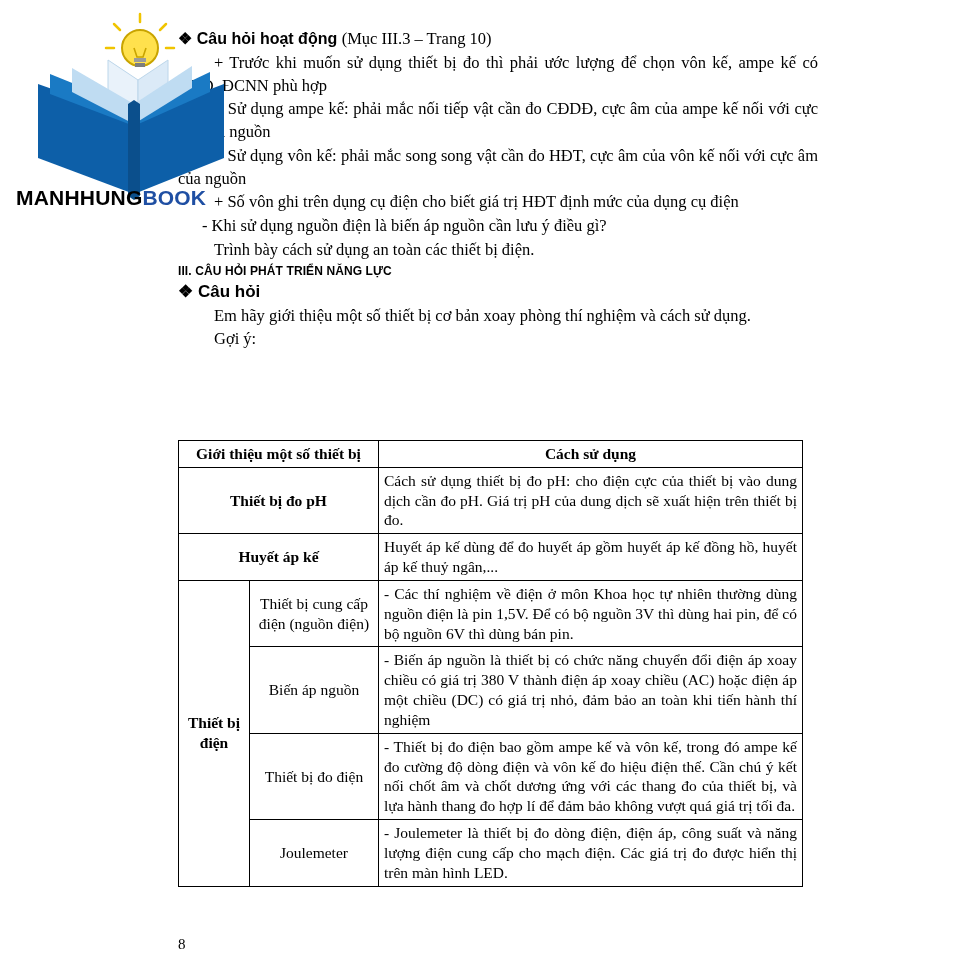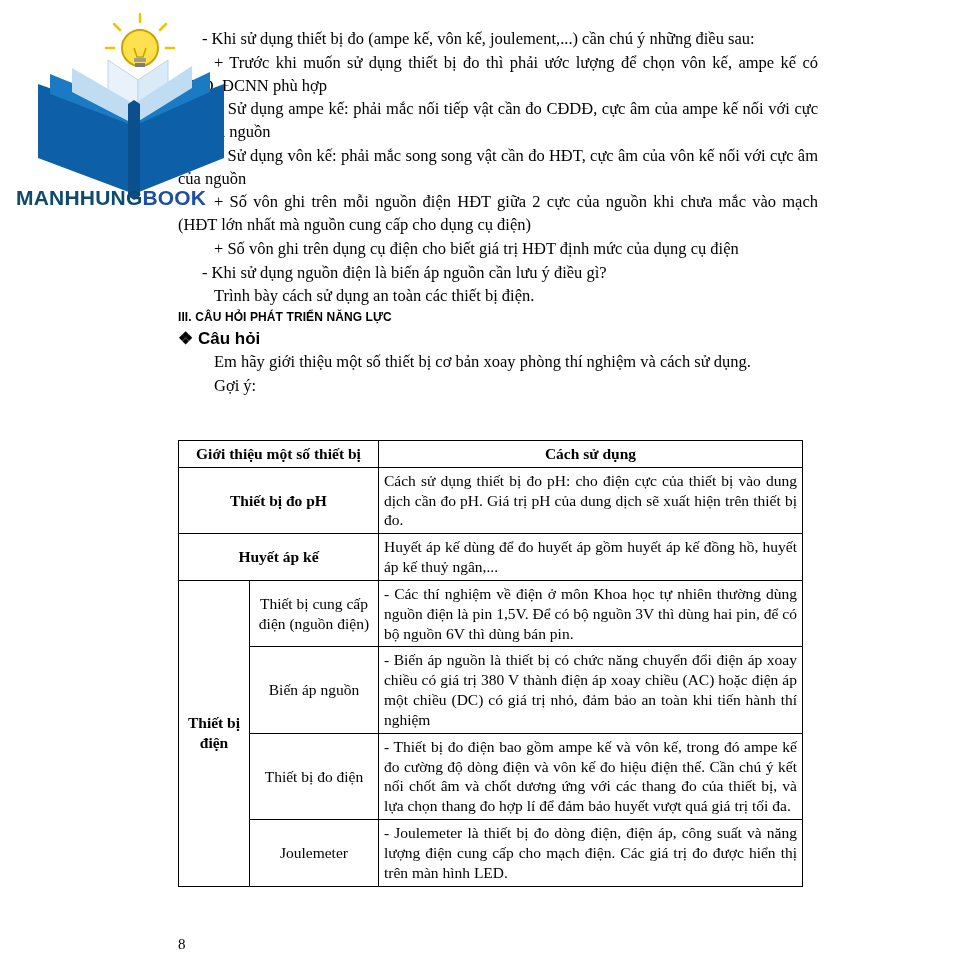--- a/index.html
+++ b/index.html
@@ -37,21 +37,21 @@
     position: absolute;
     left: 6px;
     top: 178px;
     font-family: "Liberation Sans", sans-serif;
     font-weight: bold;
     font-size: 21px;
     letter-spacing: 0.2px;
     white-space: nowrap;
     z-index: 6;
   }
-  .brand-red { color: #0c4a6e; }
+  .brand-red { color: #000000; }
   .brand-blue { color: #1f4fa3; margin-top: 12px; }
 
   
   .content {
     position: absolute;
     left: 178px;
     top: 28px;
     width: 640px;
     font-size: 16.5px;
     line-height: 1.38;
@@ -165,26 +165,28 @@
 
       <path d="M118 96 L124 92 L130 96 L130 188 L124 192 L118 188 Z" fill="#0b4f8c"></path>
     </svg>
     <div class="brand-text">
       <span class="brand-red">MANHHUNG</span><span class="brand-blue">BOOK</span>
     </div>
   </div>
 
   <div class="content">
 
-
-    <p class="ind1">- Khi sử dụng thiết bị đo (ampe kế, vôn kế, joulement,...) cần chú ý những điều sau:</p>
+    <p class="heading-q noind">
+      <span>❖ Câu hỏi hoạt động</span>
+      <span class="serif-note">(Mục III.3 – Trang 10)</span>
+    </p>
+
     <p class="ind2">+ Trước khi muốn sử dụng thiết bị đo thì phải ước lượng để chọn vôn kế, ampe kế có GHĐ, ĐCNN phù hợp</p>
     <p class="ind2">+ Sử dụng ampe kế: phải mắc nối tiếp vật cần đo CĐDĐ, cực âm của ampe kế nối với cực âm của nguồn</p>
     <p class="ind2">+ Sử dụng vôn kế: phải mắc song song vật cần đo HĐT, cực âm của vôn kế nối với cực âm của nguồn</p>
-    <p class="ind2">+ Số vôn ghi trên mỗi nguồn điện HĐT giữa 2 cực của nguồn khi chưa mắc vào mạch (HĐT lớn nhất mà nguồn cung cấp cho dụng cụ điện)</p>
     <p class="ind2">+ Số vôn ghi trên dụng cụ điện cho biết giá trị HĐT định mức của dụng cụ điện</p>
     <p class="ind1">- Khi sử dụng nguồn điện là biến áp nguồn cần lưu ý điều gì?</p>
     <p class="ind2">Trình bày cách sử dụng an toàn các thiết bị điện.</p>
 
     <p class="section-head noind">III. CÂU HỎI PHÁT TRIỂN NĂNG LỰC</p>
     <p class="sub-head noind">❖ Câu hỏi</p>
     <p class="ind2">Em hãy giới thiệu một số thiết bị cơ bản xoay phòng thí nghiệm và cách sử dụng.</p>
     <p class="ind2 italic">Gợi ý:</p>
   </div>
 
@@ -212,21 +214,21 @@
         <td class="c-just">- Các thí nghiệm về điện ở môn Khoa học tự nhiên thường dùng nguồn điện là pin 1,5V. Để có bộ nguồn 3V thì dùng hai pin, để có bộ nguồn 6V thì dùng bán pin.</td>
       </tr>
 
       <tr>
         <td class="col-b c-center-n">Biến áp nguồn</td>
         <td class="c-just">- Biến áp nguồn  là thiết bị có chức năng chuyển đổi điện áp xoay chiều có giá trị 380 V thành điện áp xoay chiều (AC) hoặc điện áp một chiều (DC) có giá trị nhỏ, đảm bảo an toàn khi tiến hành thí nghiệm</td>
       </tr>
 
       <tr>
         <td class="col-b c-center-n">Thiết bị đo điện</td>
-        <td class="c-just">- Thiết bị đo điện bao gồm ampe kế và vôn kế, trong đó ampe kế đo cường độ dòng điện và vôn kế đo hiệu điện thế. Cần chú ý kết nối chốt âm và chốt dương ứng với các thang đo của thiết bị, và lựa chọn thang đo hợp lí để đảm bảo huyết vượt quá giá trị tối đa.</td>
+        <td class="c-just">- Thiết bị đo điện bao gồm ampe kế và vôn kế, trong đó ampe kế đo cường độ dòng điện và vôn kế đo hiệu điện thế. Cần chú ý kết nối chốt âm và chốt dương ứng với các thang đo của thiết bị, và lựa hành thang đo hợp lí để đảm bảo không vượt quá giá trị tối đa.</td>
       </tr>
 
       <tr>
         <td class="col-b c-center-n">Joulemeter</td>
         <td class="c-just">- Joulemeter là thiết bị đo dòng điện, điện áp, công suất và năng lượng điện cung cấp cho mạch điện. Các giá trị đo được hiển thị trên màn hình LED.</td>
       </tr>
     </tbody>
       </table>
   </div>
 

